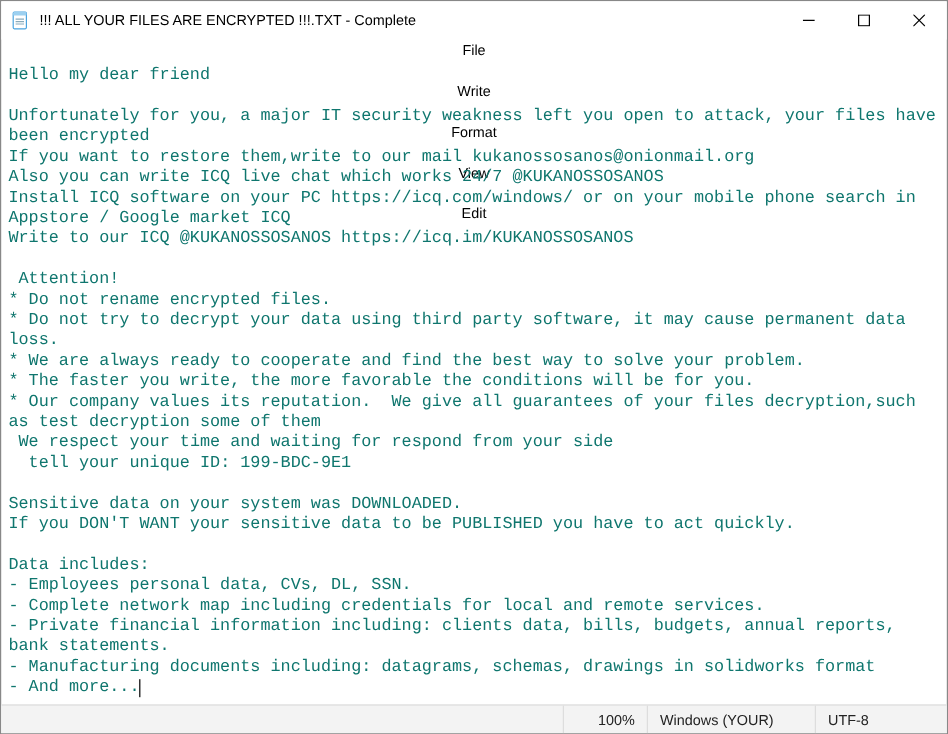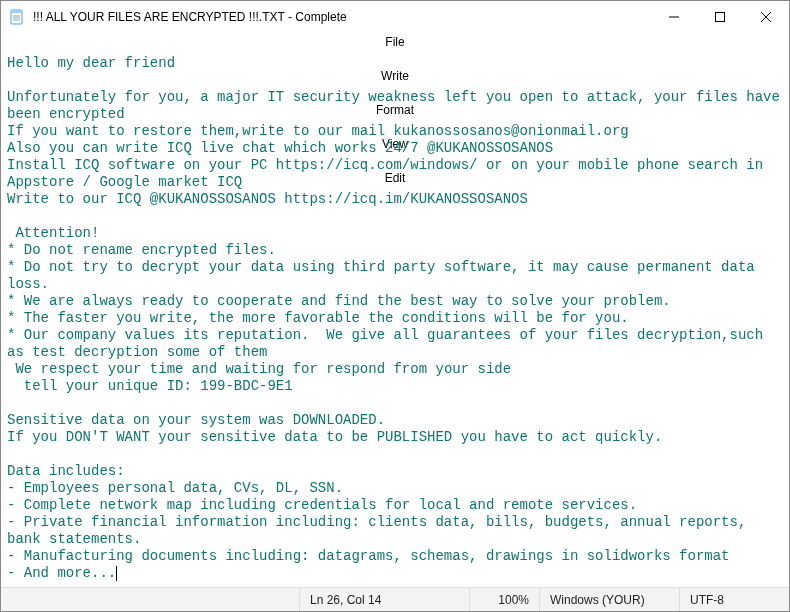--- a/index.html
+++ b/index.html
@@ -85,17 +85,16 @@
 
 Data includes:
 - Employees personal data, CVs, DL, SSN.
 - Complete network map including credentials for local and remote services.
 - Private financial information including: clients data, bills, budgets, annual reports, bank statements.
 - Manufacturing documents including: datagrams, schemas, drawings in solidworks format
 - And more...</span><span class="cursor"></span></div>
 
 <div class="statusbar">
   <div class="spacer"></div>
-  <div class="cell first">Ln 26, Col 14</div>
   <div class="cell zoom">100%</div>
   <div class="cell crlf">Windows (YOUR)</div>
   <div class="cell enc">UTF-8</div>
 </div>
 
 </body></html>

